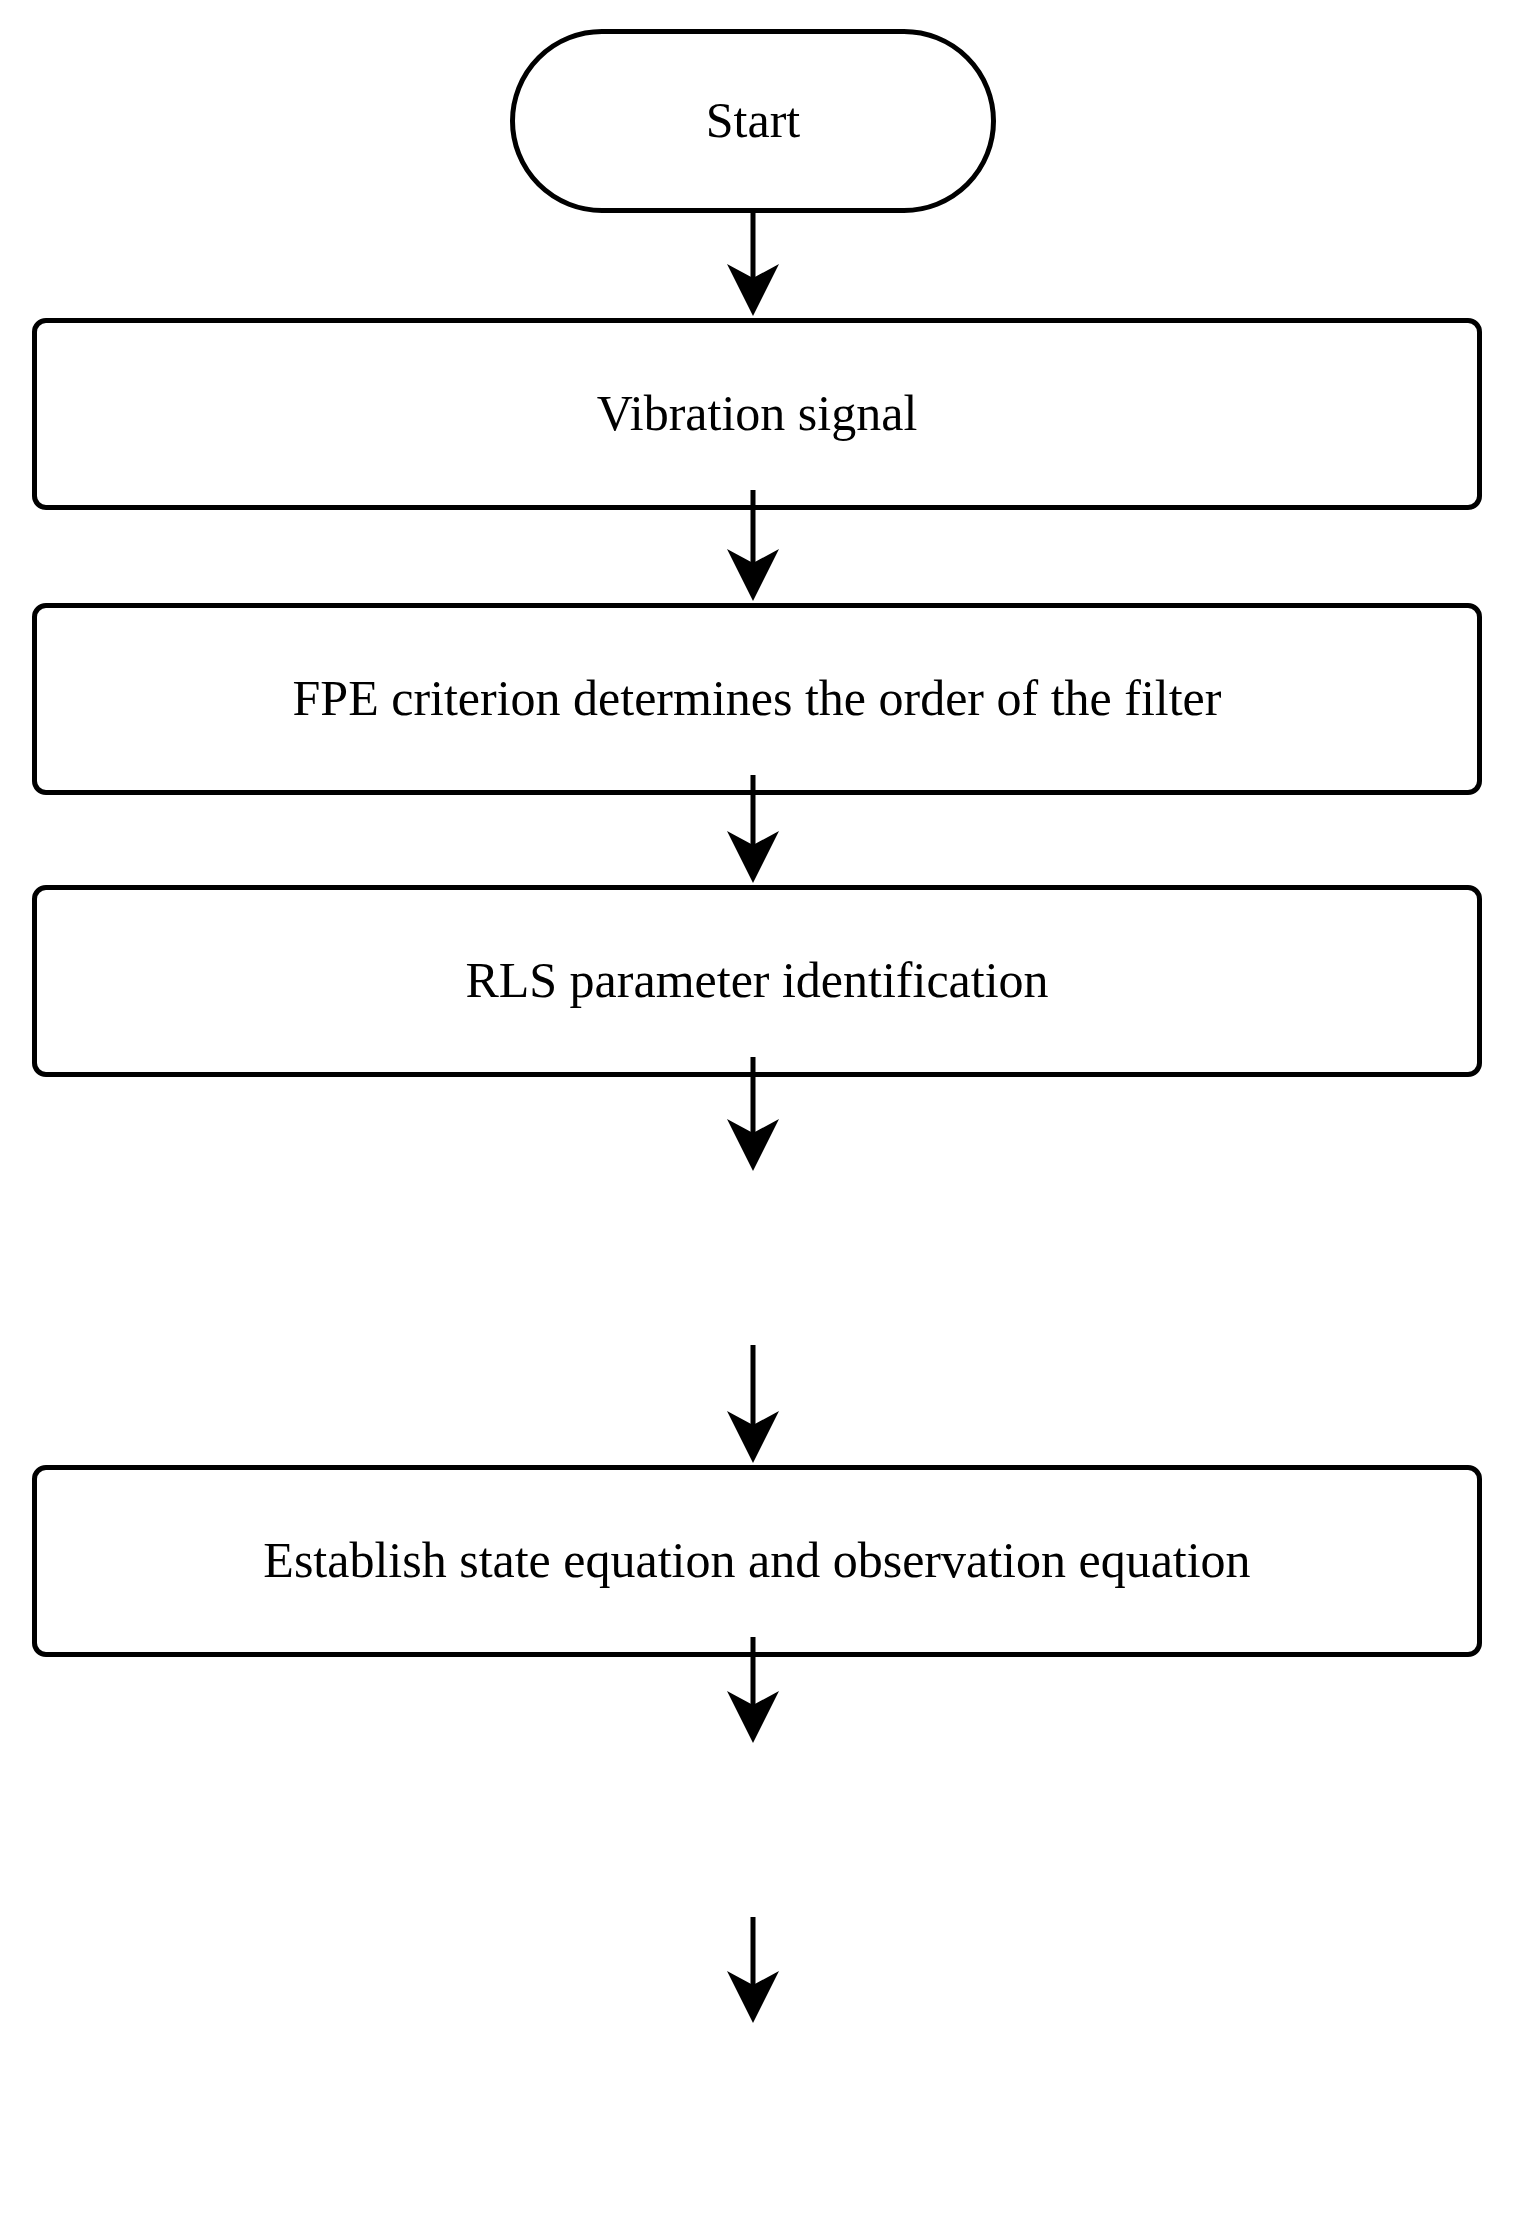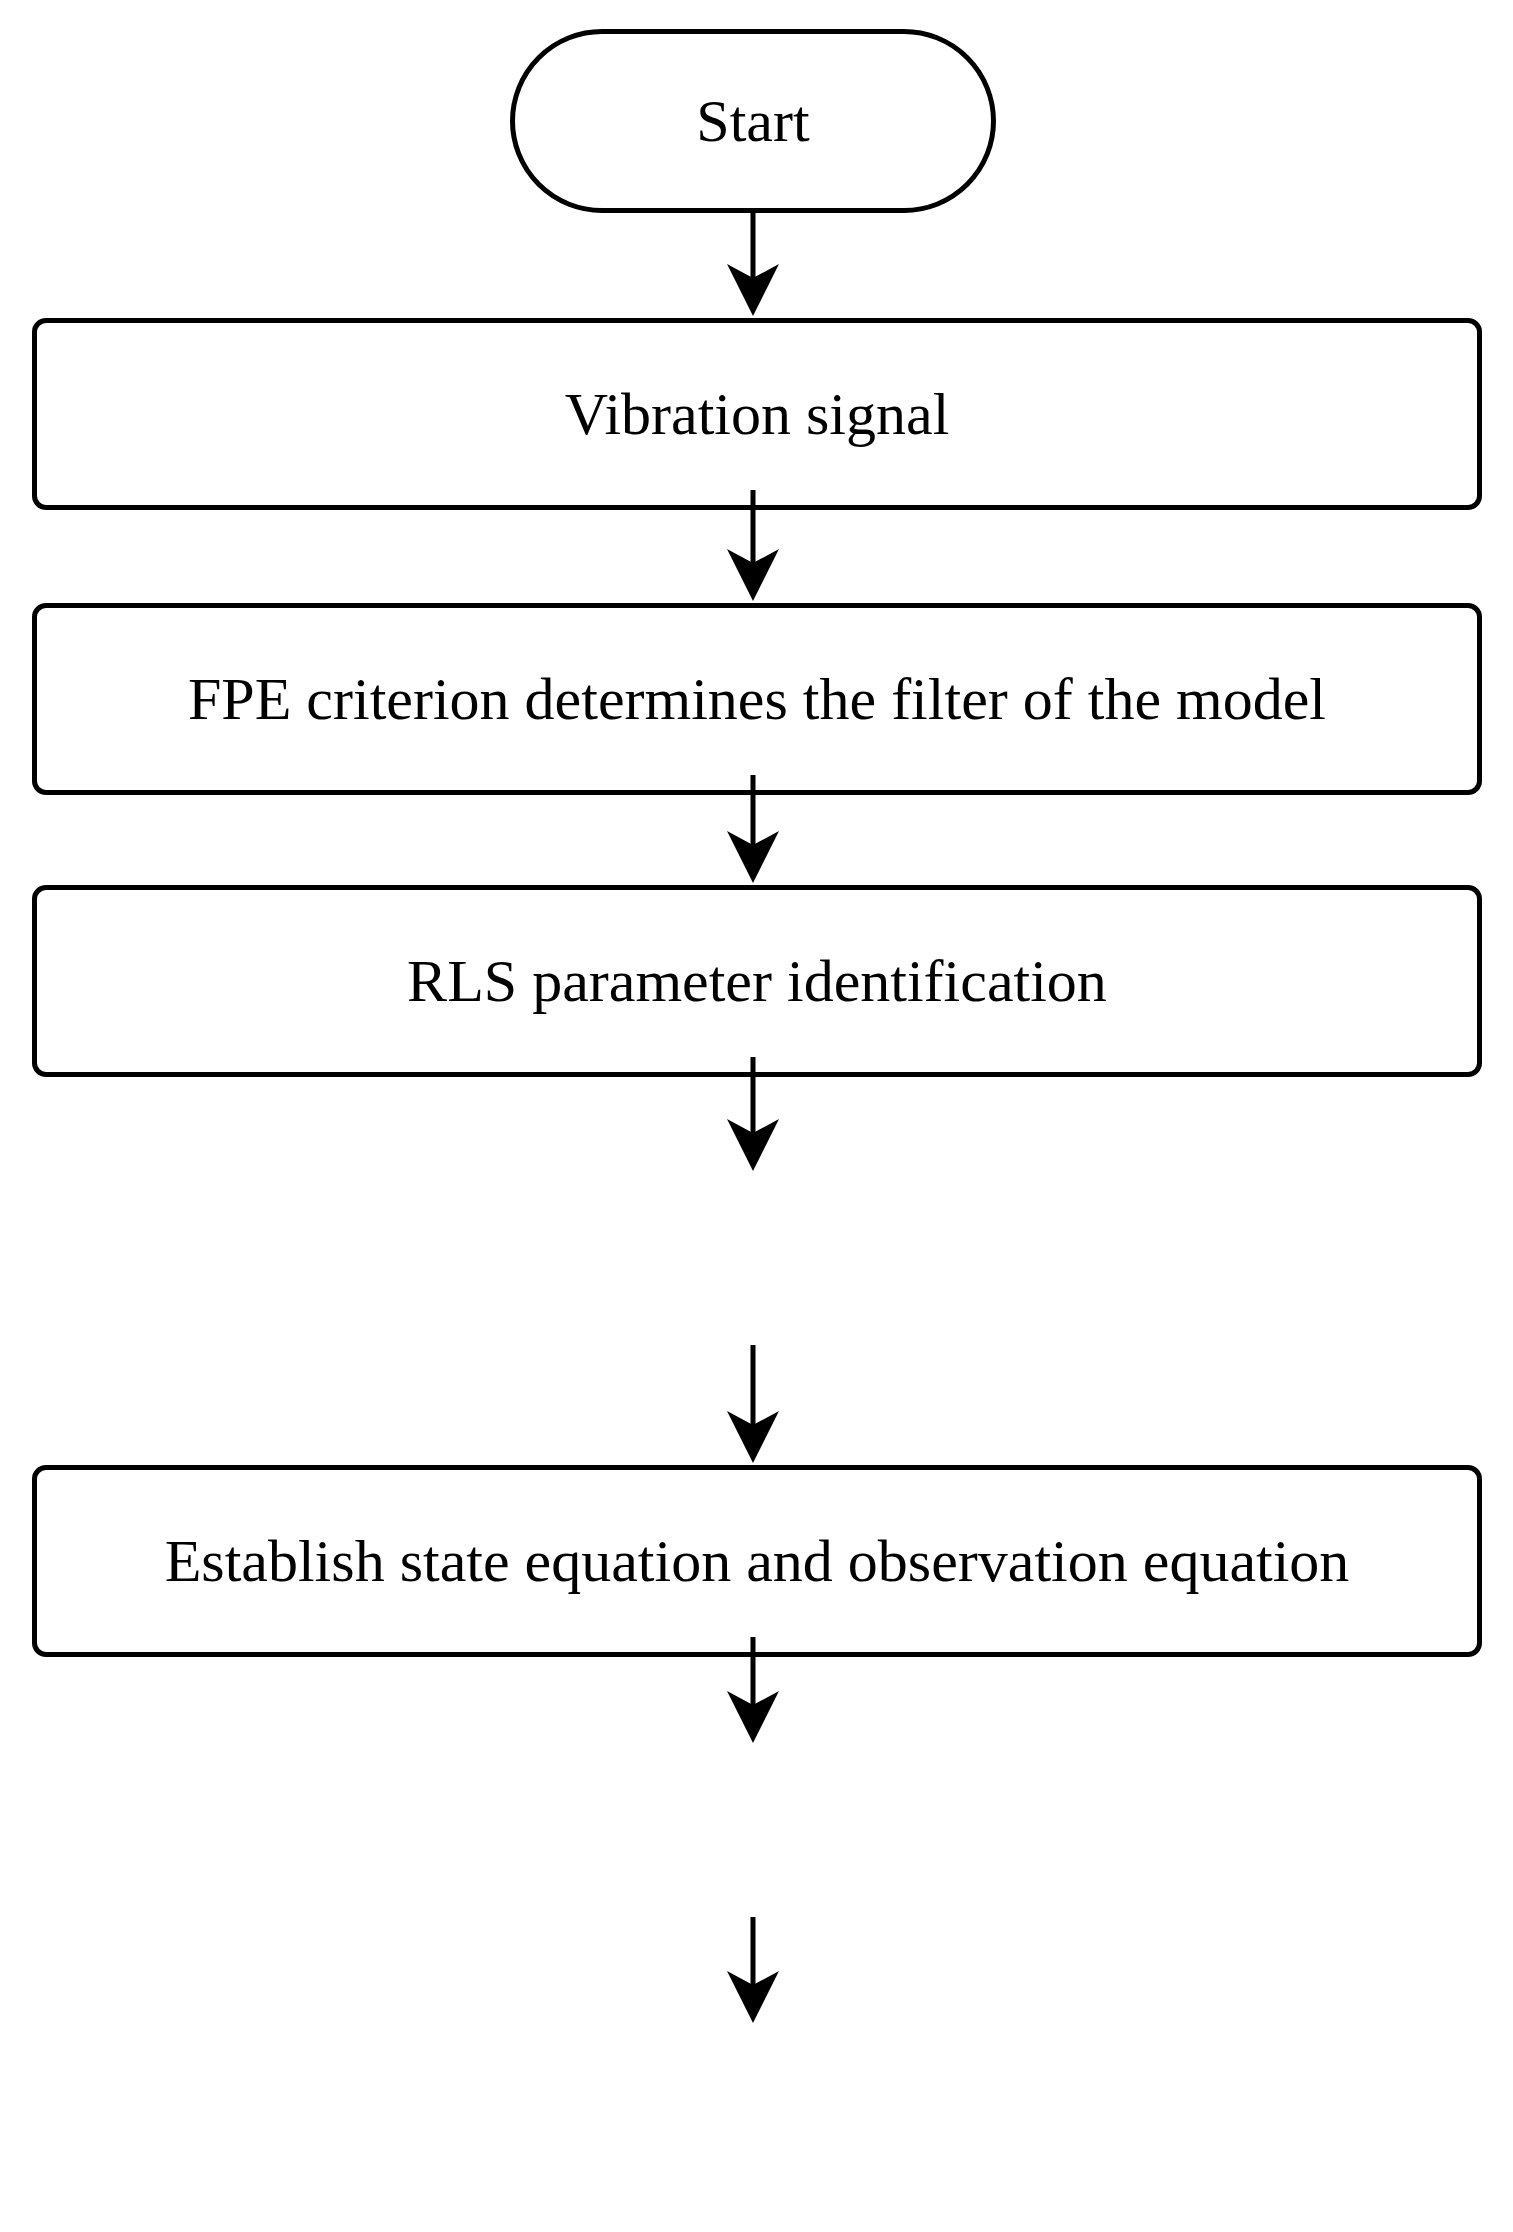--- a/index.html
+++ b/index.html
@@ -20,21 +20,21 @@
     position: absolute;
     box-sizing: border-box;
     background: #ffffff;
     border: 5px solid #000000;
     display: flex;
     align-items: center;
     justify-content: center;
     text-align: center;
   }
   .node .label {
-    font-size: 60px;
+    font-size: 50px;
     line-height: 1.15;
     white-space: pre-wrap;
     color: #000000;
     padding: 0 20px;
   }
   .terminator {
     left: 510px;
     width: 486px;
     height: 184px;
     border-radius: 94px;
@@ -102,21 +102,21 @@
   <div class="node process proc-1">
     <span class="label">Vibration signal</span>
   </div>
 
   <div class="arrow arr-2">
     <div class="shaft"></div>
     <div class="head"></div>
   </div>
 
   <div class="node process proc-2">
-    <span class="label">FPE criterion determines the filter of the model</span>
+    <span class="label">FPE criterion determines the order of the filter</span>
   </div>
 
   <div class="arrow arr-3">
     <div class="shaft"></div>
     <div class="head"></div>
   </div>
 
   <div class="node process proc-3">
     <span class="label">RLS parameter identification</span>
   </div>

